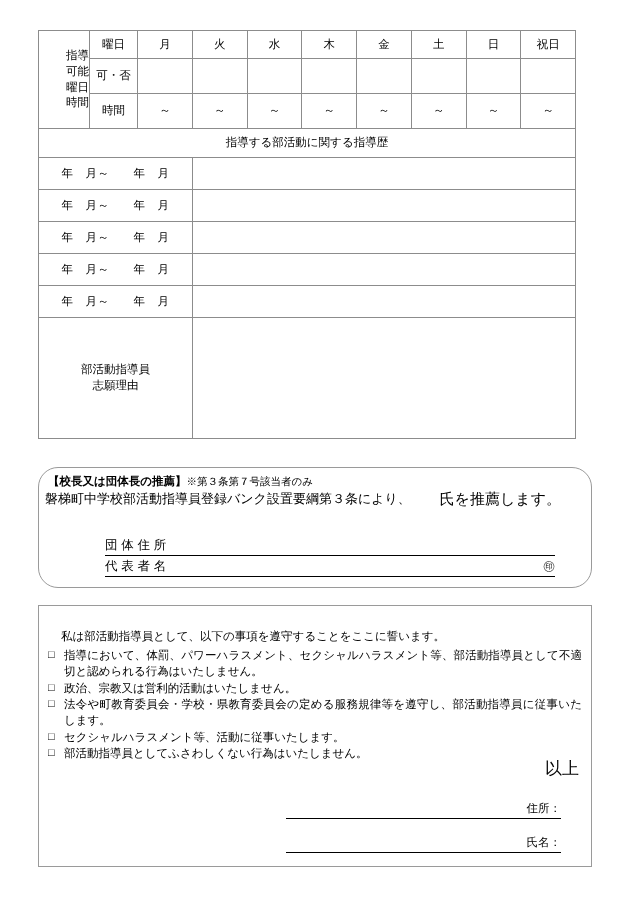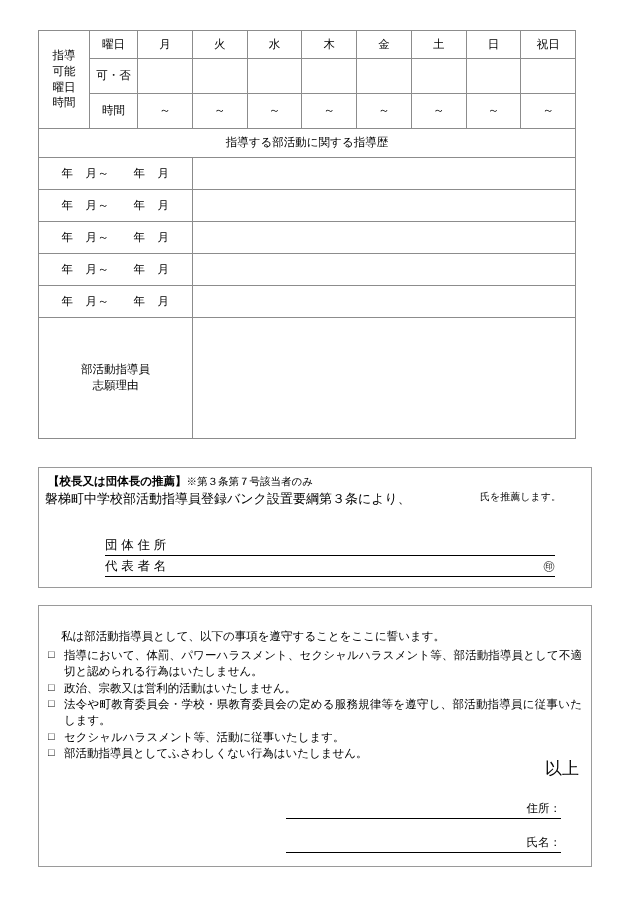--- a/index.html
+++ b/index.html
@@ -36,21 +36,21 @@
     padding: 0;
     line-height: 1.35;
   }
 
   .lbl-avail {
     width: 50px;
     font-size: 11.5px;
     line-height: 1.25;
     padding: 3px 0;
   }
-  .lbl-avail span { display: block; }
+  .lbl-avail span { display: block; text-align: right; }
 
   .rowlabel { width: 47px; height: 27px; }
   .daycell  { height: 27px; }
   .okcell   { height: 34px; }
   .timecell { height: 34px; }
 
   .history-head {
     height: 28px;
     font-size: 12px;
   }
@@ -74,20 +74,21 @@
     position: absolute;
     border: 1px solid #9a9a9a;
     box-sizing: border-box;
     background: #fff;
   }
   .box-recommend {
     left: 38px;
     top: 467px;
     width: 554px;
     height: 121px;
+    border-radius: 20px;
   }
   .box-pledge {
     left: 38px;
     top: 605px;
     width: 554px;
     height: 262px;
   }
 
   .box-title {
     font-size: 11.5px;
@@ -112,21 +113,21 @@
     left: 6px;
     top: 22px;
     font-size: 13px;
     white-space: nowrap;
   }
   .rec-suffix {
     position: absolute;
     left: 0;
     top: 22px;
     width: 100%;
-    font-size: 10px;
+    font-size: 15px;
     text-align: right;
     padding-right: 30px;
     box-sizing: border-box;
   }
 
   .sigline {
     position: absolute;
     left: 66px;
     width: 450px;
     border-bottom: 1px solid #000;

